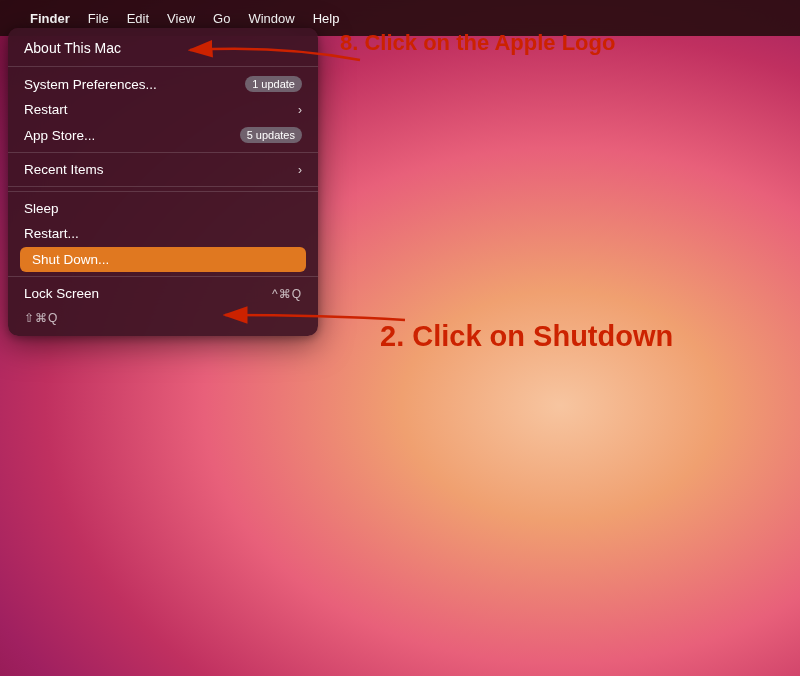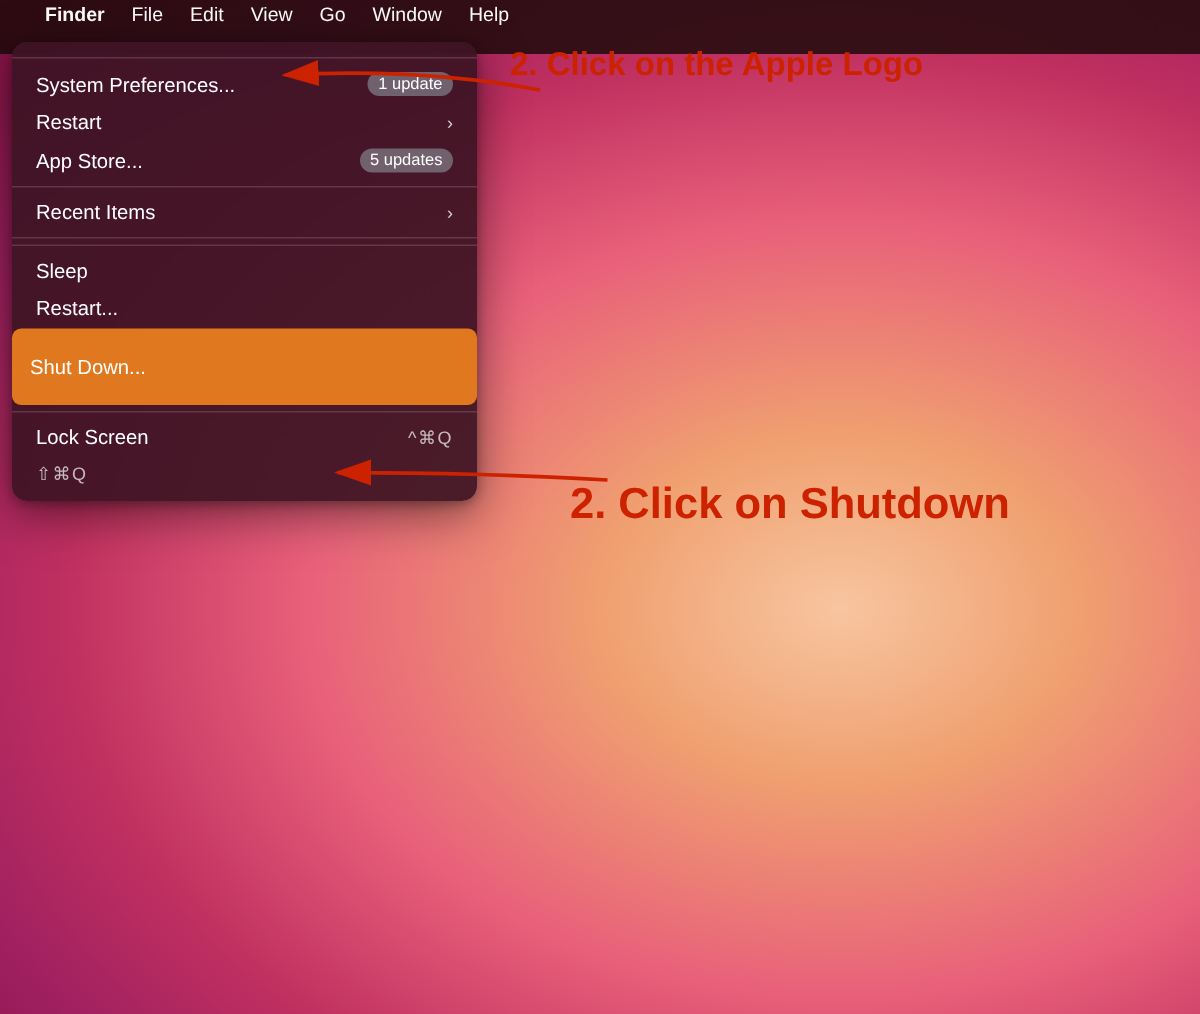--- a/index.html
+++ b/index.html
@@ -16,20 +16,21 @@
     
     .menubar {
       position: absolute;
       top: 0;
       left: 0;
       width: 800px;
       height: 36px;
       background: rgba(30, 10, 10, 0.85);
       backdrop-filter: blur(20px);
       display: flex;
+      align-items: center;
       padding: 0 8px;
       gap: 2px;
       z-index: 100;
     }
 
     .menubar-item {
       color: #fff;
       font-size: 13px;
       padding: 2px 8px;
       border-radius: 4px;
@@ -70,22 +71,22 @@
       padding: 5px 16px;
       color: #fff;
       font-size: 13.5px;
       cursor: pointer;
       position: relative;
     }
 
     .menu-item.highlighted {
       background: #e07820;
       border-radius: 6px;
-      margin: 1px 0;
-      padding: 18px 12px;
+      margin: 1px 12px;
+      padding: 5px 12px;
     }
 
     .menu-item.about {
       font-size: 14px;
       font-weight: 500;
       padding: 6px 16px;
     }
 
     .menu-separator {
       height: 1px;
@@ -159,20 +160,23 @@
   <div class="menubar-item">File</div>
   <div class="menubar-item">Edit</div>
   <div class="menubar-item">View</div>
   <div class="menubar-item">Go</div>
   <div class="menubar-item">Window</div>
   <div class="menubar-item">Help</div>
 </div>
 
 <div class="apple-menu">
 
+  <div class="menu-item about">
+    <span class="menu-item-label">About This Mac</span>
+  </div>
   <div class="menu-separator"></div>
 
   <div class="menu-item">
     <span class="menu-item-label">System Preferences...</span>
     <span class="menu-badge">1 update</span>
   </div>
 
   <div class="menu-item">
     <span class="menu-item-label">Restart</span>
     <span class="menu-chevron">›</span>
@@ -221,21 +225,21 @@
 
 <svg class="arrow1-container" width="210" height="50">
   <defs>
     <marker id="arrowhead1" markerWidth="10" markerHeight="7" refX="9" refY="3.5" orient="auto">
       <polygon points="0 0, 10 3.5, 0 7" fill="#cc2200"></polygon>
     </marker>
   </defs>
   <path d="M 200,25 Q 120,10 30,15" stroke="#cc2200" stroke-width="2.5" fill="none" marker-end="url(#arrowhead1)"></path>
 </svg>
 
-<div class="annotation1-text">2. Click on the Apple Logo</div>
+<div class="annotation1-text">8. Click on the Apple Logo</div>
 
 <svg style="position:absolute; top:295px; left:195px; z-index:300; pointer-events:none;" width="220" height="50">
   <defs>
     <marker id="arrowhead2" markerWidth="10" markerHeight="7" refX="9" refY="3.5" orient="auto">
       <polygon points="0 0, 10 3.5, 0 7" fill="#cc2200"></polygon>
     </marker>
   </defs>
   <path d="M 210,25 Q 130,20 30,20" stroke="#cc2200" stroke-width="2.5" fill="none" marker-end="url(#arrowhead2)"></path>
 </svg>
 

